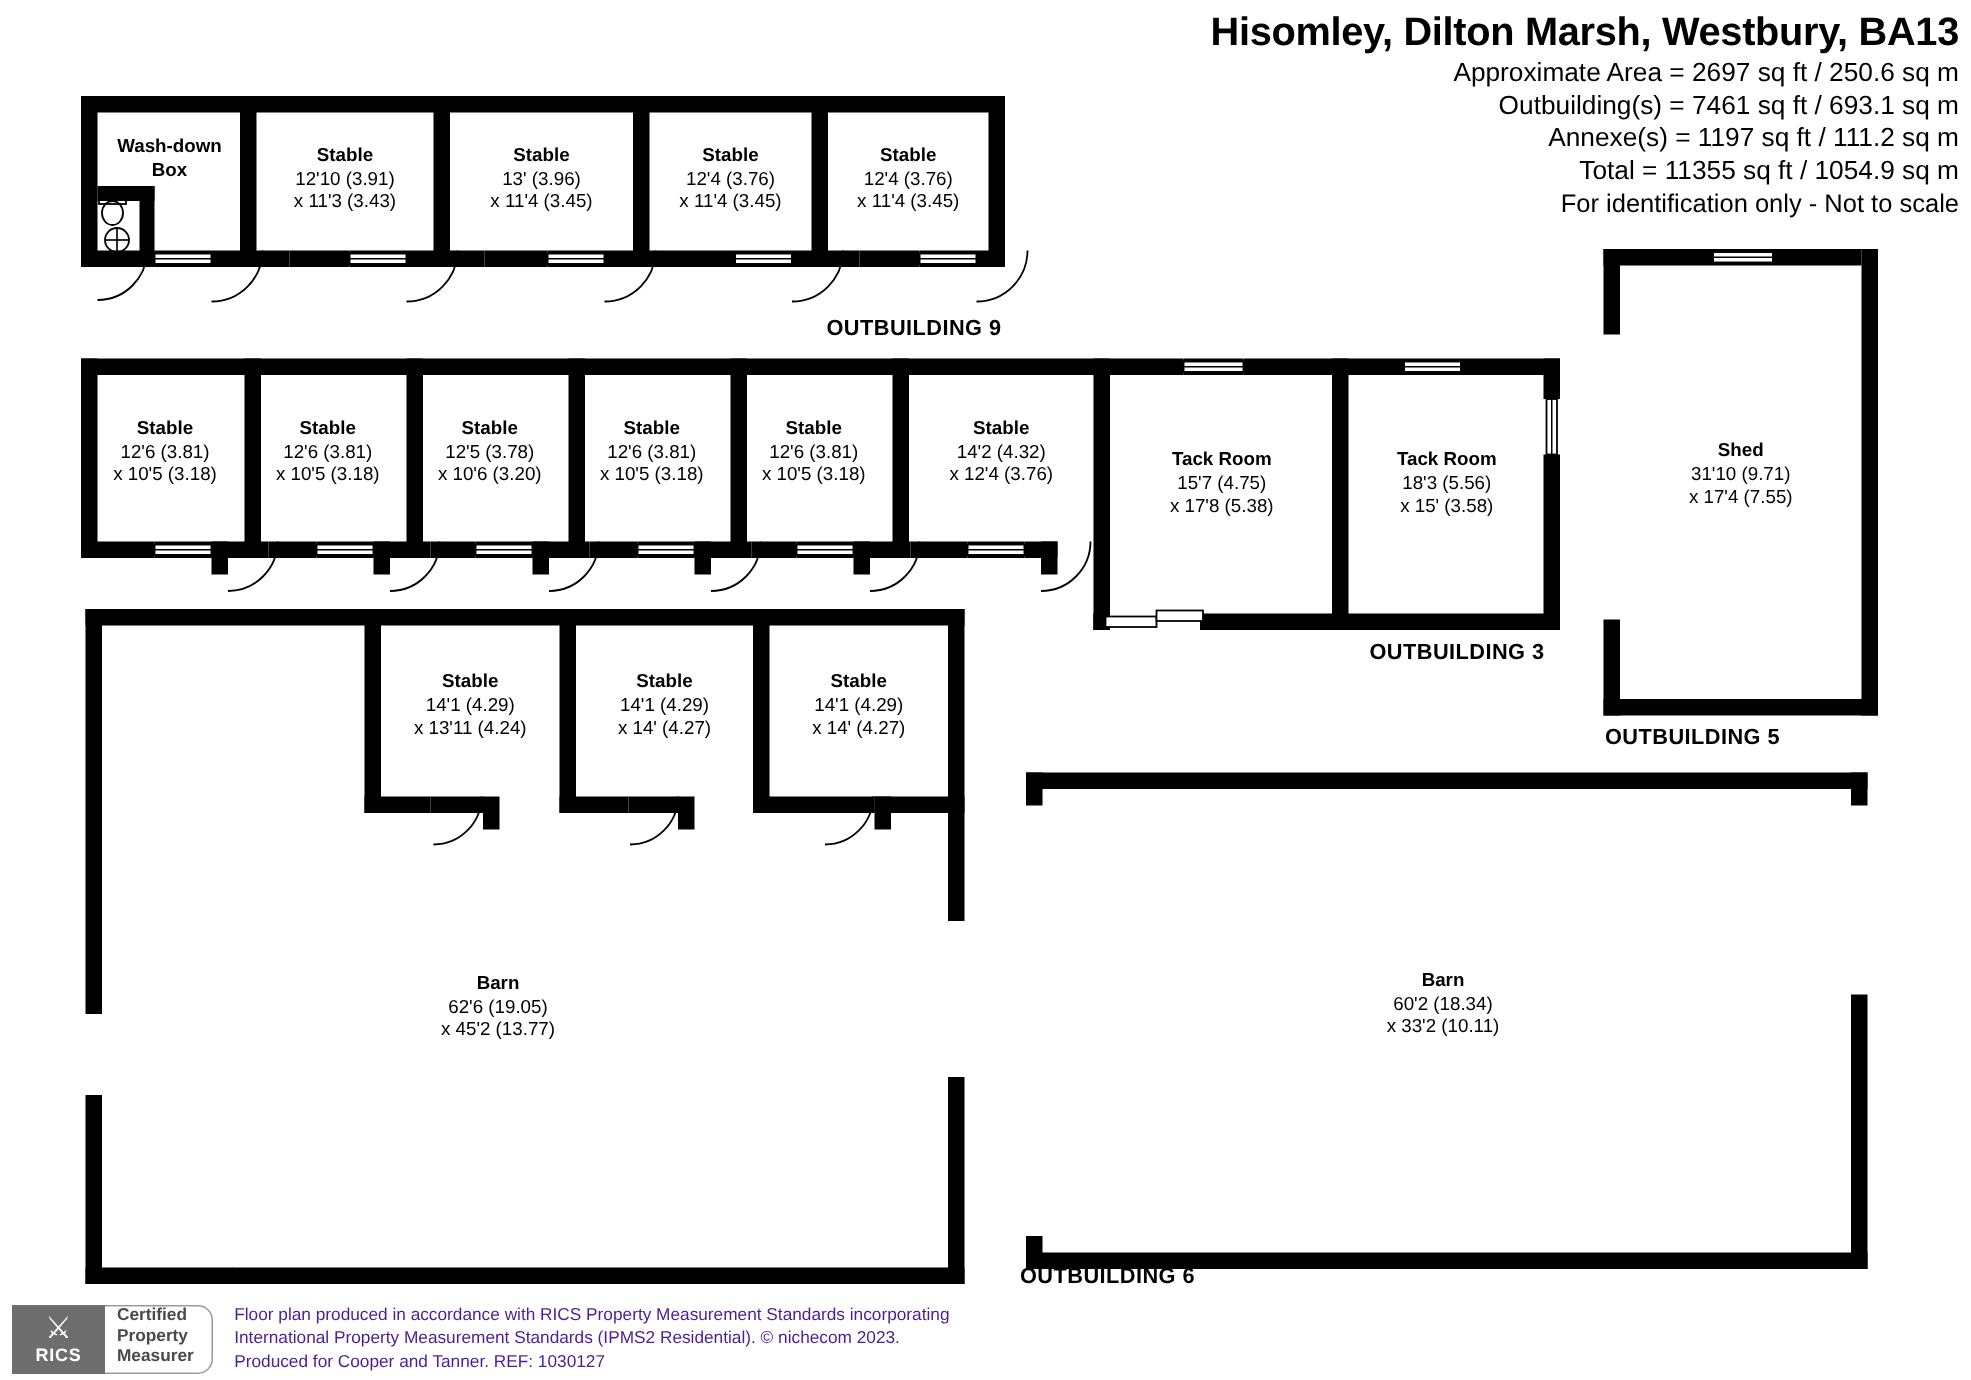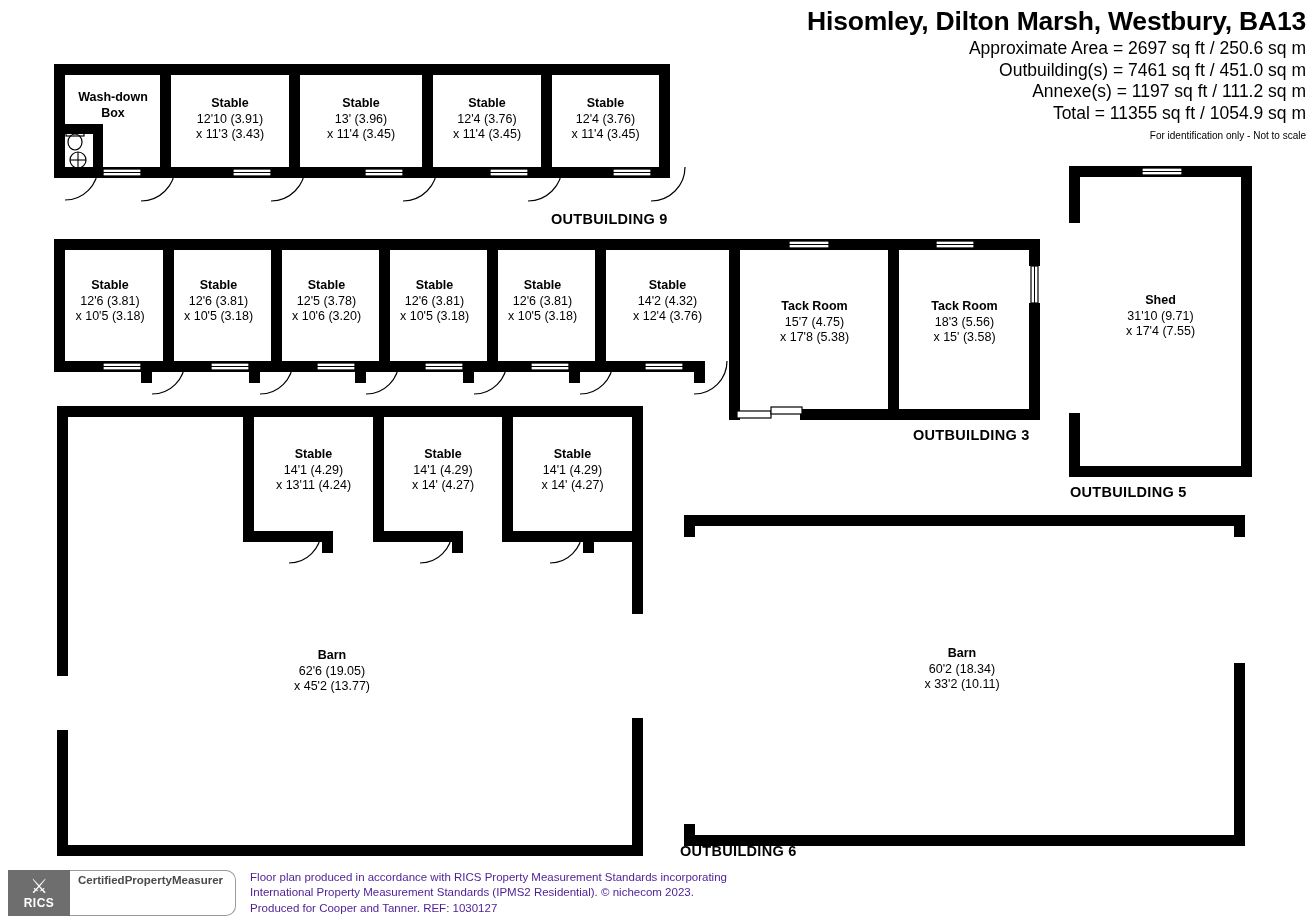--- a/index.html
+++ b/index.html
@@ -4,21 +4,21 @@
 <style>
   html,body{margin:0;padding:0;background:#ffffff;}
   body{width:1314px;height:920px;position:relative;overflow:hidden;
        font-family:"Liberation Sans","DejaVu Sans",sans-serif;color:#000;}
 
   
   #header{position:absolute;right:8px;top:4px;text-align:right;}
   #title{font-size:26.5px;font-weight:bold;letter-spacing:-0.2px;line-height:34px;
          white-space:nowrap;text-align:right;}
   .area-line{font-size:17.5px;line-height:21.5px;white-space:nowrap;}
-  #notice{font-size:10px;line-height:16px;margin-top:4px;white-space:nowrap;}
+  #notice{font-size:17px;line-height:16px;margin-top:4px;white-space:nowrap;}
 
   
   #plan{position:absolute;left:0;top:0;width:1314px;height:920px;}
   #plan svg{position:absolute;left:0;top:0;}
 
   
   .room{position:absolute;text-align:center;white-space:nowrap;}
   .room .rname{font-size:12.5px;font-weight:bold;line-height:15.5px;}
   .room .rdim{font-size:12.5px;line-height:15.5px;text-align:center;}
 
@@ -28,33 +28,33 @@
 
   
   #footer{position:absolute;left:8px;bottom:4px;display:flex;align-items:center;}
   #rics-badge{display:flex;align-items:stretch;height:46px;}
   #rics-mark{width:62px;background:#6e6e6e;display:flex;flex-direction:column;
              align-items:center;justify-content:center;color:#fff;}
   #rics-mark .glyph{font-size:20px;line-height:20px;}
   #rics-mark .wordmark{font-size:12px;font-weight:bold;letter-spacing:0.5px;
                        line-height:13px;margin-top:1px;}
   #rics-words{border:1px solid #9a9a9a;border-left:none;border-radius:0 10px 10px 0;
-              padding:3px 12px 3px 8px;display:flex;flex-direction:row;
-              justify-content:space-between;color:#4a4a4a;}
+              padding:3px 12px 3px 8px;display:flex;flex-direction:column;
+              justify-content:flex-end;color:#4a4a4a;}
   #rics-words div{font-size:11.5px;font-weight:bold;line-height:13.5px;}
   #footer-text{margin-left:14px;color:#4c1d95;}
   #footer-text div{font-size:11.5px;line-height:15.5px;white-space:nowrap;}
 </style>
 </head>
 <body>
 
 <div id="header">
   <div id="title">Hisomley, Dilton Marsh, Westbury, BA13</div>
   <div class="area-line">Approximate Area = 2697 sq ft / 250.6 sq m</div>
-  <div class="area-line">Outbuilding(s) = 7461 sq ft / 451.0 sq m</div>
+  <div class="area-line">Outbuilding(s) = 7461 sq ft / 693.1 sq m</div>
   <div class="area-line">Annexe(s) = 1197 sq ft / 111.2 sq m</div>
   <div class="area-line">Total = 11355 sq ft / 1054.9 sq m</div>
   <div id="notice">For identification only - Not to scale</div>
 </div>
 
 <div id="plan">
 <svg width="1314" height="920" viewBox="0 0 1314 920">
   <g fill="#000000">
 
     <g>

